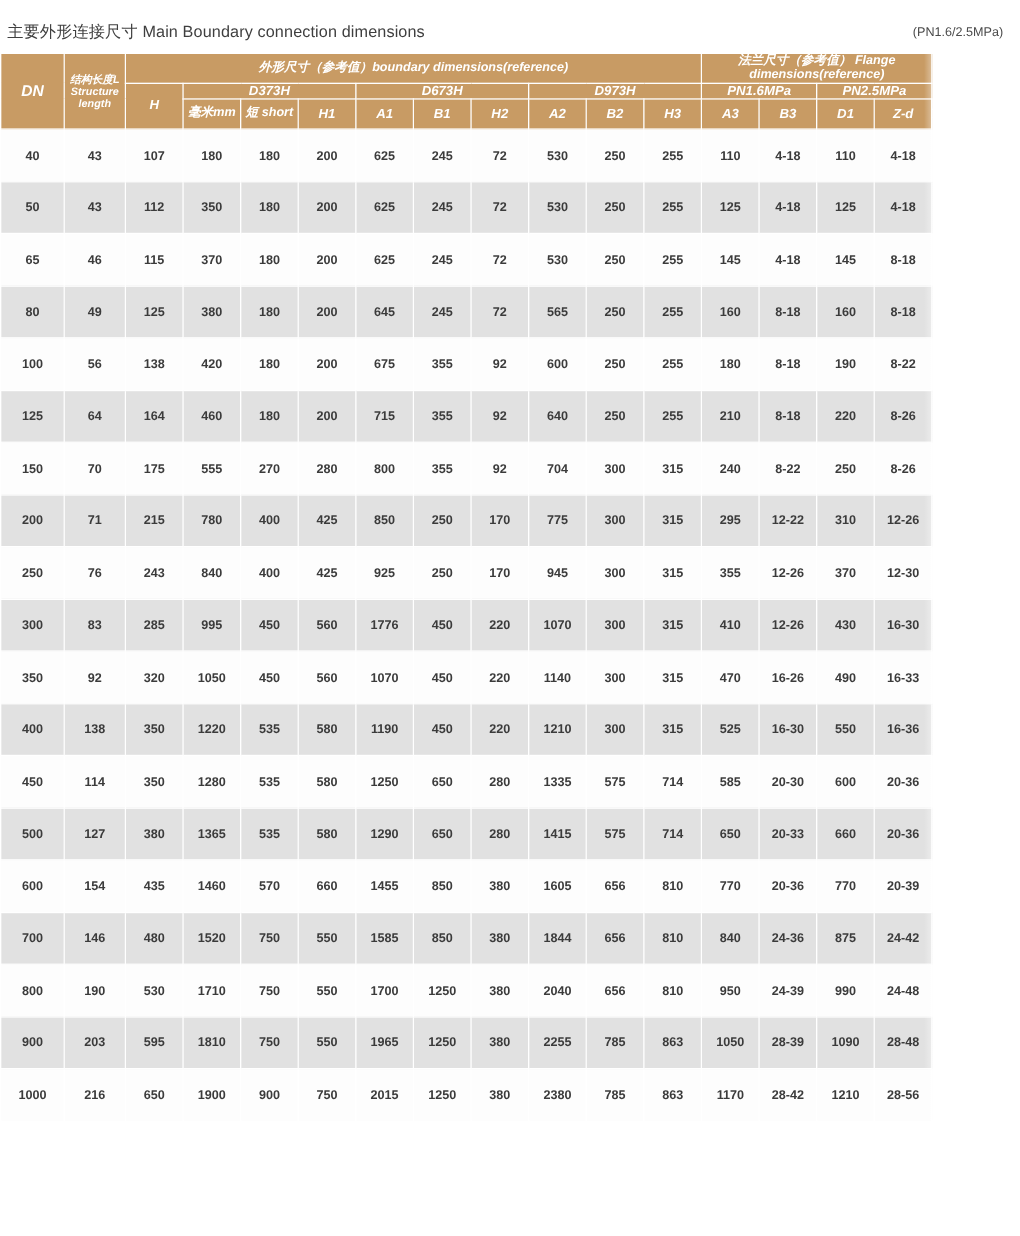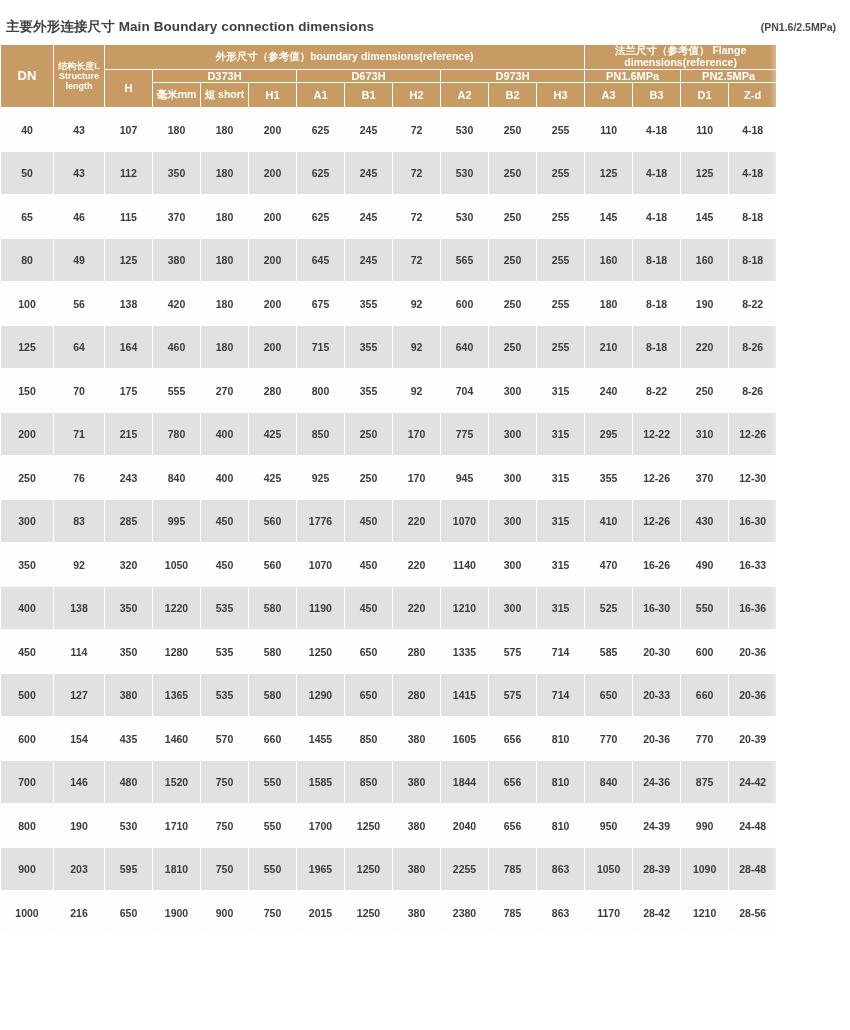--- a/index.html
+++ b/index.html
@@ -21,28 +21,28 @@
     left: 0; top: 14px;
     width: 850px;
     height: 26px;
     padding: 0 14px 0 6px;
     display: flex;
     align-items: center;
     justify-content: space-between;
   }
   .title-text {
     font-size: 13.5px;
-    font-weight: bold;
+    font-weight: normal;
     color: #3f3f3f;
     letter-spacing: .1px;
     white-space: nowrap;
   }
   .title-note {
     font-size: 10.5px;
-    font-weight: bold;
+    font-weight: normal;
     color: #4a4a4a;
     white-space: nowrap;
   }
 
   
   .tablewrap {
     position: absolute;
     left: 0; top: 44px;
     width: 776px;
   }
@@ -56,20 +56,21 @@
     text-align: center;
     vertical-align: middle;
     padding: 0;
   }
   
   table.dim thead th {
     background: #c89b64;
     color: #ffffff;
     font-weight: bold;
     line-height: 1.12;
+    font-style: italic;
   }
   .th-lg   { font-size: 10.5px; }
   .th-grp  { font-size: 11px; }
   .th-sub  { font-size: 11px; }
   .th-dn   { font-size: 13px; }
   .th-unit { font-size: 10.5px; margin-left: 48px; }
   .th-struct { font-size: 9px; padding: 2px 1px; }
 
   
   table.dim tbody td {

